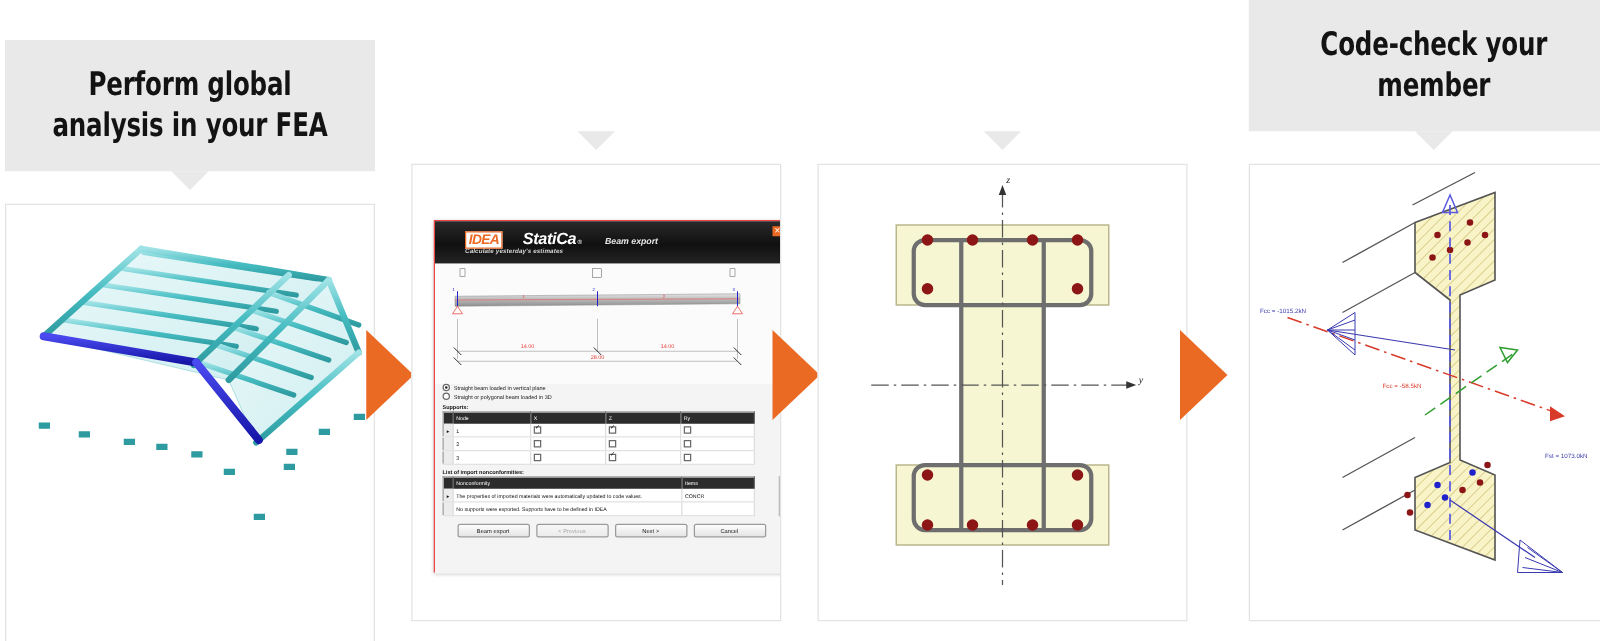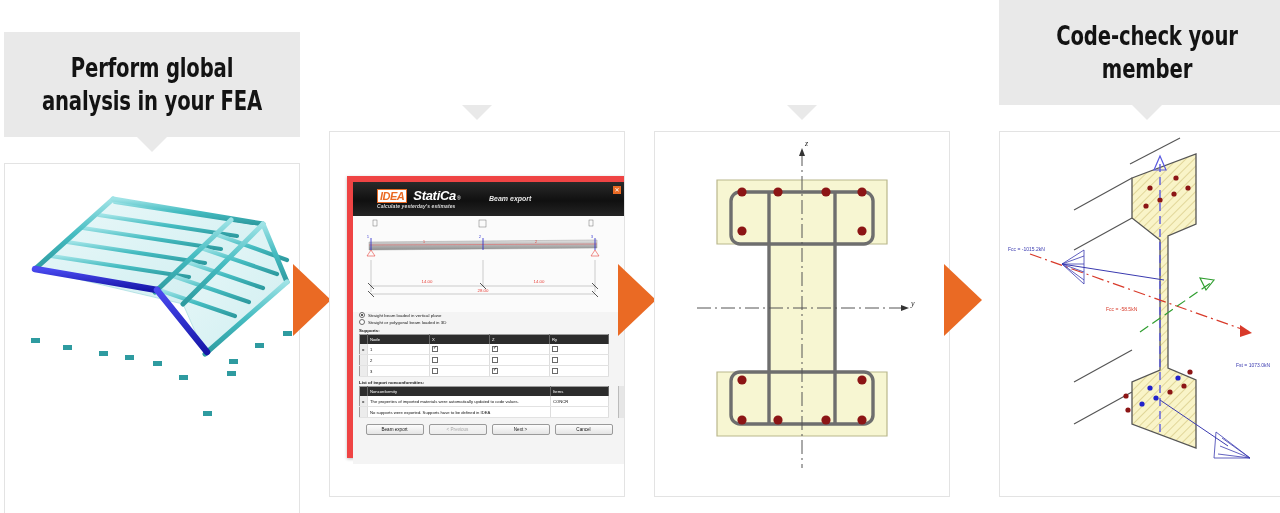--- a/index.html
+++ b/index.html
@@ -71,21 +71,21 @@
 
   
   .fea-wrap { position:absolute; inset:0; }
 
   
   .dlg {
     position: absolute;
     left: 17px; top: 44px;
     width: 284px; height: 282px;
     background: #f0f0f0;
-    border: 6px solid #ef4444;
+    border: 1px solid #ef4444;
     box-sizing: border-box;
     box-shadow: 0 1px 3px rgba(0,0,0,0.25);
     font-size: 3.6px;
     color: #111;
   }
   .dlg-titlebar {
     position: relative;
     height: 34px;
     background: linear-gradient(180deg,#2a2a2a 0%, #101010 55%, #242424 100%);
     overflow: hidden;
@@ -100,21 +100,21 @@
     font-weight: bold;
     font-style: italic;
     font-size: 11px;
     letter-spacing: -0.5px;
     padding: 0 2px;
     line-height: 12px;
     border: 1px solid #ea6a24;
   }
   .logo-statica {
     color: #ffffff; font-weight: bold; font-style: italic;
-    font-size: 13px; margin-left: 6px; letter-spacing: -0.3px;
+    font-size: 13px; margin-left: 16px; letter-spacing: -0.3px;
   }
   .logo-reg { color:#fff; font-size:5px; margin-left:1px; }
   .logo-tag {
     position: absolute; left: 24px; top: 21px;
     color: #d8d8d8; font-style: italic; font-weight: bold;
     font-size: 5px; letter-spacing: 0.1px;
   }
   .dlg-title {
     position: absolute; left: 136px; top: 13px;
     color: #e8e8e8; font-style: italic; font-weight: bold; font-size: 7px;

